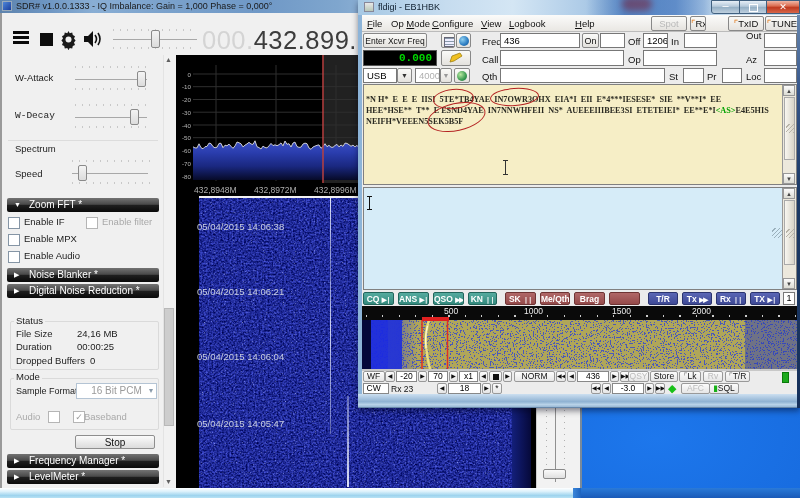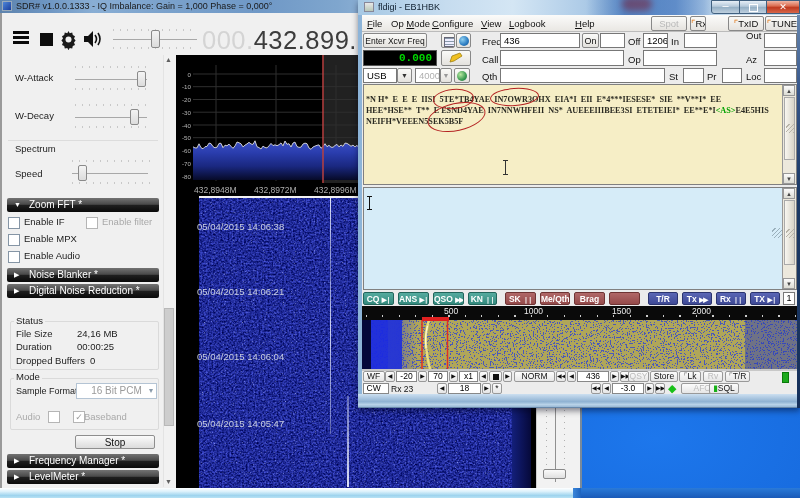--- a/index.html
+++ b/index.html
@@ -67,21 +67,21 @@
  <div class="ticks" style="left:113px;top:29px;width:84px;"></div>
  <div class="ticks" style="left:113px;top:47px;width:84px;"></div>
  <div class="slthumb" style="left:151px;top:30px;height:18px;"></div>
  <div class="abs" style="left:202px;top:26px;font-size:25.5px;color:#d4d4d4;white-space:nowrap;letter-spacing:0.5px;">000.<span style="color:#3c3c3c;">432.899.</span>0</div>
 
  <div class="lbl" style="left:15px;top:72px;">W-Attack</div>
  <div class="ticks" style="left:75px;top:66px;width:74px;"></div>
  <div class="ticks" style="left:75px;top:88px;width:74px;"></div>
  <div class="sltrack" style="left:75px;top:79px;width:72px;"></div>
  <div class="slthumb" style="left:137px;top:71px;"></div>
- <div class="lbl" style="left:15px;top:110px;">W-Decay</div>
+ <div class="lbl" style="left:15px;top:110px;font-family:Liberation Mono, monospace;">W-Decay</div>
  <div class="ticks" style="left:75px;top:104px;width:74px;"></div>
  <div class="ticks" style="left:75px;top:126px;width:74px;"></div>
  <div class="sltrack" style="left:75px;top:117px;width:72px;"></div>
  <div class="slthumb" style="left:130px;top:109px;"></div>
  <div class="abs" style="left:8px;top:140px;width:150px;height:1px;background:#dcdcdc;"></div>
  <div class="lbl" style="left:15px;top:143px;">Spectrum</div>
  <div class="lbl" style="left:15px;top:168px;">Speed</div>
  <div class="ticks" style="left:72px;top:160px;width:78px;"></div>
  <div class="ticks" style="left:72px;top:182px;width:78px;"></div>
  <div class="sltrack" style="left:72px;top:173px;width:76px;"></div>
@@ -425,21 +425,21 @@
    <div class="sbtn" style="left:75px;width:10px;font-size:6px;">◀</div>
    <div class="sfld" style="left:86px;width:33px;">18</div>
    <div class="sbtn" style="left:120px;width:9px;font-size:6px;">▶</div>
    <div class="sbtn" style="left:130px;width:10px;">*</div>
    <div class="sbtn" style="left:229px;width:10px;font-size:6px;">◀◀</div>
    <div class="sbtn" style="left:240px;width:9px;font-size:6px;">◀</div>
    <div class="sfld" style="left:250px;width:32px;">-3.0</div>
    <div class="sbtn" style="left:283px;width:9px;font-size:6px;">▶</div>
    <div class="sbtn" style="left:293px;width:10px;font-size:6px;">▶▶</div>
    <div class="abs" style="left:306px;top:-1px;font-size:11px;color:#18c018;">◆</div>
-   <div class="sbtn" style="left:319px;width:42px;color:#bbb;">AFC</div>
+   <div class="sbtn" style="left:319px;width:29px;color:#bbb;">AFC</div>
    <div class="sbtn" style="left:347px;width:30px;"><span style="color:#18b018;">▮</span>SQL</div>
   </div>
  </div>
 </div>
 
 <div class="abs" style="left:0;top:488px;width:573px;height:10px;background:linear-gradient(180deg,#ffffff,#dcf1fb 35%,#9fd4ee 75%,#b8e2f4);"></div>
 <div class="abs" style="left:573px;top:488px;width:8px;height:10px;background:linear-gradient(90deg,#3a86da,#1e63be);"></div>
 <div class="abs" style="left:581px;top:488px;width:219px;height:10px;background:linear-gradient(180deg,#2a7ad8,#1a5ab8);"></div>
 
 </body></html>

